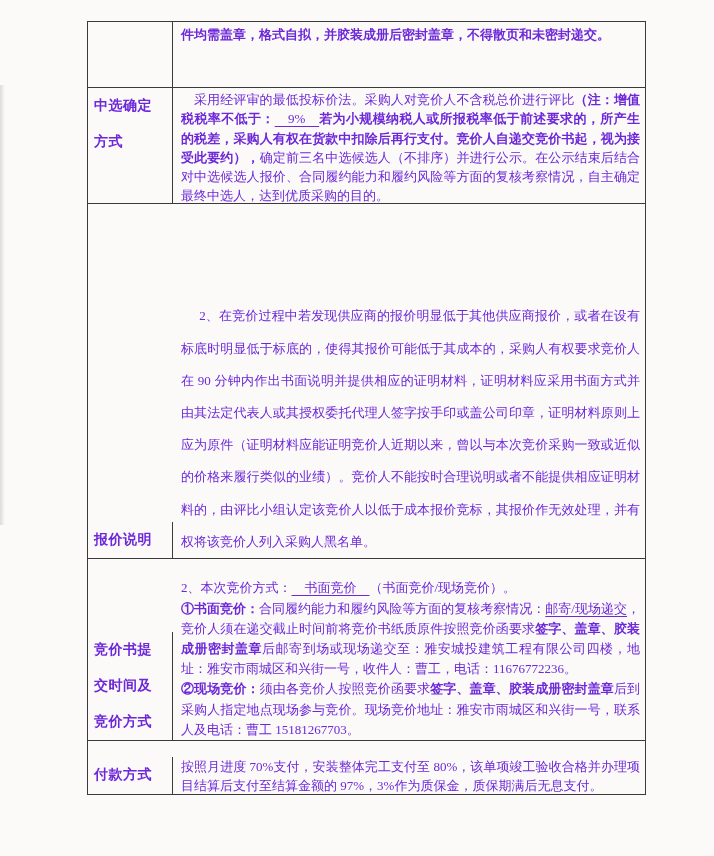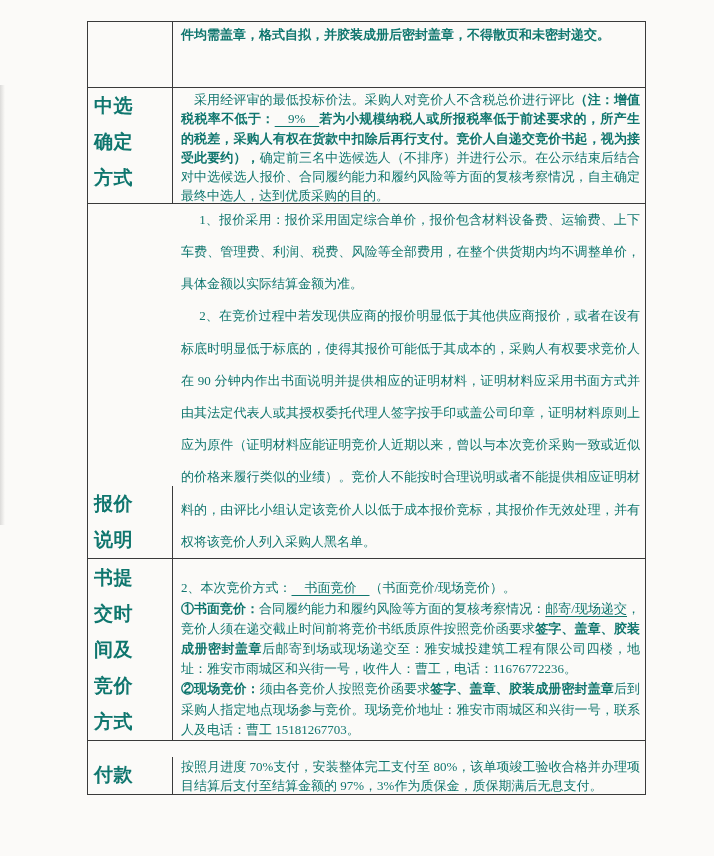--- a/index.html
+++ b/index.html
@@ -1,21 +1,21 @@
 <!DOCTYPE html>
 <html><head>
 <meta charset="utf-8">
 <style>
   html,body{margin:0;padding:0;}
   .page{
     position:relative;
     width:714px;height:856px;
     background:#fbfaf8;
     font-family:"Liberation Serif","DejaVu Serif",serif;
-    color:#0f766e;
+    color:#6d28d9;
     overflow:hidden;
   }
   .edge-smudge{
     position:absolute;left:0;top:85px;width:5px;height:440px;
     background:linear-gradient(to right,rgba(110,110,110,.22),rgba(110,110,110,0));
   }
   .doc-table{
     position:absolute;left:87px;top:21px;width:557px;
     border:1px solid #3a3a3a;
     background:transparent;
@@ -24,21 +24,21 @@
   .trow:last-child{border-bottom:none;margin-top:16px;}
   .r1{height:66px;}
   .r2{height:116px;}
   .r3{height:355px;align-items:flex-end;}
   .r4{height:182px;align-items:flex-end;}
   .r5{height:37px;}
   .cell{box-sizing:border-box;}
   .label{
     width:85px;flex:0 0 85px;
     border-right:1px solid #3a3a3a;
-    font-weight:bold;font-size:19px;line-height:36px;
+    font-weight:bold;font-size:14px;line-height:36px;
     padding:0 20px 0 6px;
     letter-spacing:0.5px;
   }
   .content{
     flex:1;min-width:0;
     padding:0 5px 0 8px;
     font-size:13px;
     text-align:justify;
     overflow:hidden;
   }
@@ -71,21 +71,20 @@
     <div class="trow r2">
       <div class="cell label">中选确定方式</div>
       <div class="cell content c2">
         <p><span>采用经评审的最低投标价法。采购人对竞价人不含税总价进行评比</span><span class="b">（注：增值税税率不低于：</span><span class="u">　9%　</span><span class="b">若为小规模纳税人或所报税率低于前述要求的，所产生的税差，采购人有权在货款中扣除后再行支付。竞价人自递交竞价书起，视为接受此要约），</span><span>确定前三名中选候选人（不排序）并进行公示。在公示结束后结合对中选候选人报价、合同履约能力和履约风险等方面的复核考察情况，自主确定最终中选人，达到优质采购的目的。</span></p>
       </div>
     </div>
 
     <div class="trow r3">
       <div class="cell label">报价说明</div>
       <div class="cell content c3">
-        <p>1、报价采用：报价采用固定综合单价，报价包含材料设备费、运输费、上下车费、管理费、利润、税费、风险等全部费用，在整个供货期内均不调整单价，具体金额以实际结算金额为准。</p>
         <p>2、在竞价过程中若发现供应商的报价明显低于其他供应商报价，或者在设有标底时明显低于标底的，使得其报价可能低于其成本的，采购人有权要求竞价人在 90 分钟内作出书面说明并提供相应的证明材料，证明材料应采用书面方式并由其法定代表人或其授权委托代理人签字按手印或盖公司印章，证明材料原则上应为原件（证明材料应能证明竞价人近期以来，曾以与本次竞价采购一致或近似的价格来履行类似的业绩）。竞价人不能按时合理说明或者不能提供相应证明材料的，由评比小组认定该竞价人以低于成本报价竞标，其报价作无效处理，并有权将该竞价人列入采购人黑名单。</p>
       </div>
     </div>
 
     <div class="trow r4">
       <div class="cell label">竞价书提交时间及竞价方式</div>
       <div class="cell content c4">
         <p><span>2、本次竞价方式：</span><span class="u">　书面竞价　</span><span>（书面竞价/现场竞价）。</span></p>
         <p><span class="b">①书面竞价：</span><span>合同履约能力和履约风险等方面的复核考察情况：</span><span class="u">邮寄/现场递交</span><span>，竞价人须在递交截止时间前将竞价书纸质原件按照竞价函要求</span><span class="b">签字、盖章、胶装成册密封盖章</span><span>后邮寄到场或现场递交至：雅安城投建筑工程有限公司四楼，地址：雅安市雨城区和兴街一号，收件人：曹工，电话：11676772236。</span></p>
         <p><span class="b">②现场竞价：</span><span>须由各竞价人按照竞价函要求</span><span class="b">签字、盖章、胶装成册密封盖章</span><span>后到采购人指定地点现场参与竞价。现场竞价地址：雅安市雨城区和兴街一号，联系人及电话：曹工 15181267703。</span></p>

